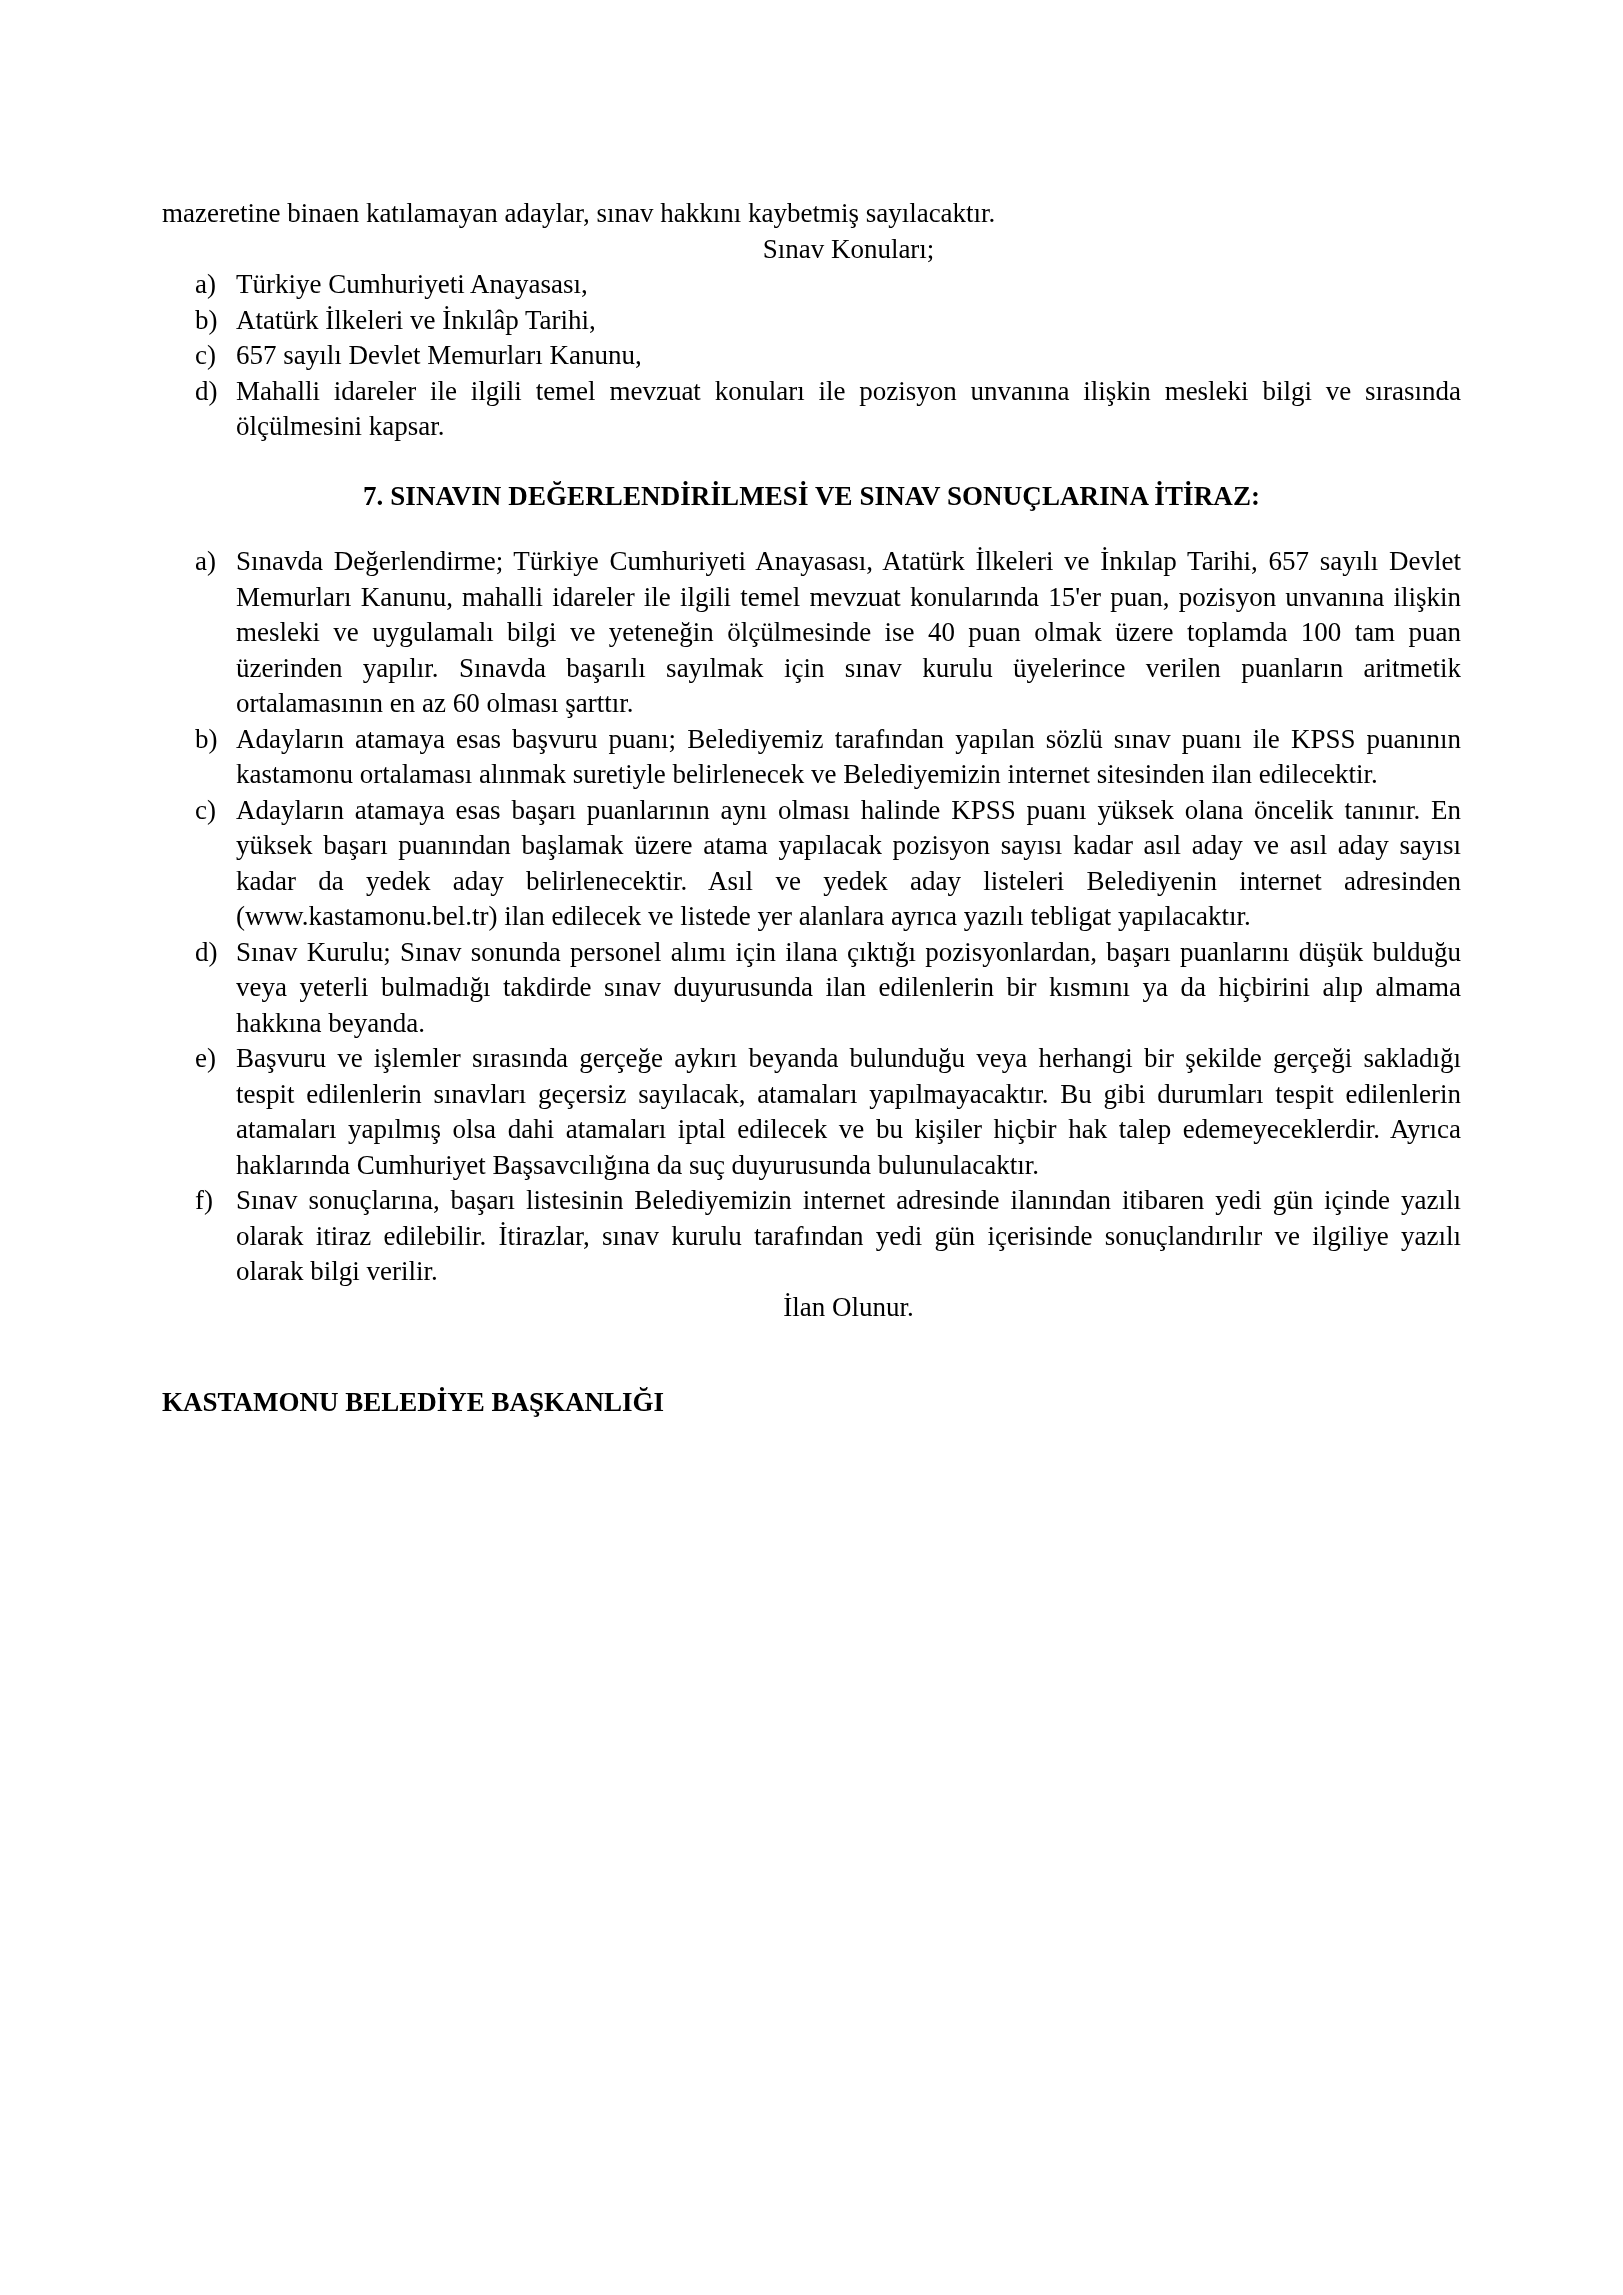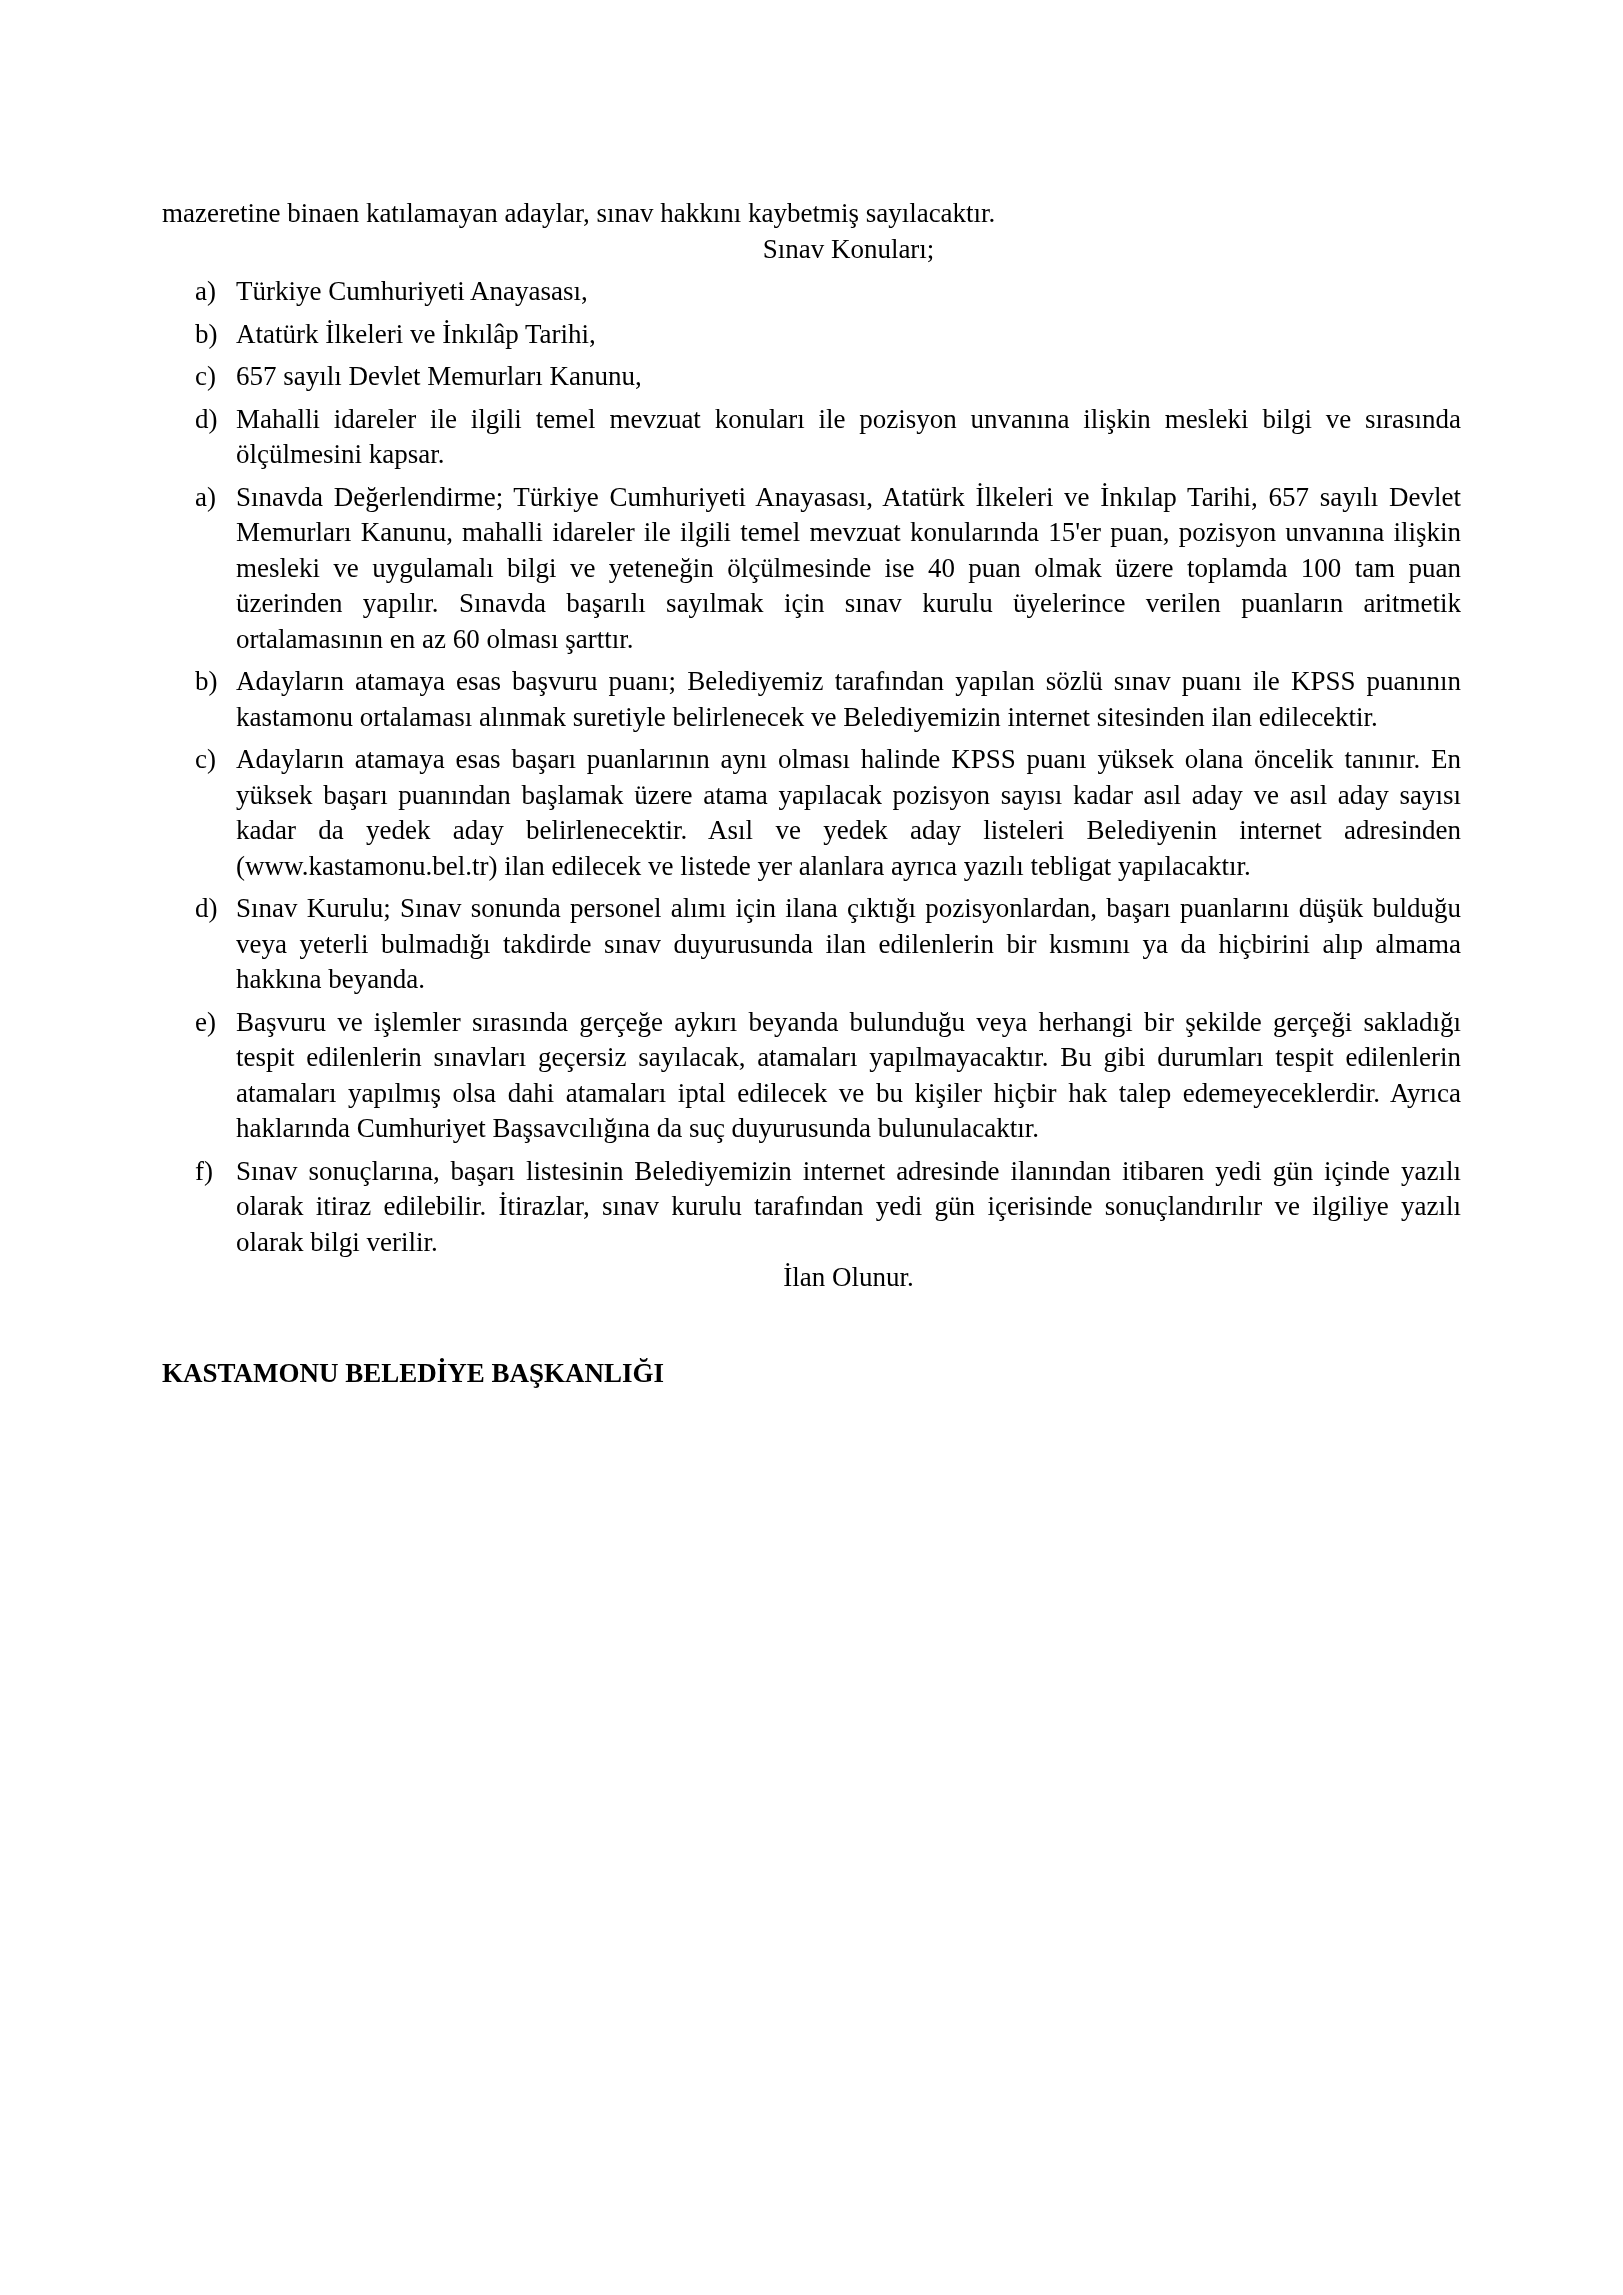--- a/index.html
+++ b/index.html
@@ -53,21 +53,20 @@
   ol.letter-list > li > .marker {
     position: absolute;
     left: 33px;
     top: 0;
     width: 46px;
     text-align: left;
     white-space: nowrap;
   }
   ol.letter-list > li > .item-text {
     display: block;
-    margin-top: 7px;
   }
 
   
   ol.letter-list.tight > li {
     text-align: left;
   }
   ol.letter-list.tight > li.wrap {
     text-align: justify;
   }
 
@@ -120,20 +119,21 @@
       <li>
         <span class="marker">c)</span>
         <span class="item-text">657 sayılı Devlet Memurları Kanunu,</span>
       </li>
       <li class="wrap">
         <span class="marker">d)</span>
         <span class="item-text">Mahalli idareler ile ilgili temel mevzuat konuları ile pozisyon unvanına ilişkin mesleki bilgi ve sırasında ölçülmesini kapsar.</span>
       </li>
     </ol>
 
+    <h2 class="section-heading">7. SINAVIN DEĞERLENDİRİLMESİ VE SINAV SONUÇLARINA İTİRAZ:</h2>
 
     <ol class="letter-list spaced">
       <li>
         <span class="marker">a)</span>
         <span class="item-text">Sınavda Değerlendirme; Türkiye Cumhuriyeti Anayasası, Atatürk İlkeleri ve İnkılap Tarihi, 657 sayılı Devlet Memurları Kanunu, mahalli idareler ile ilgili temel mevzuat konularında 15'er puan, pozisyon unvanına ilişkin mesleki ve uygulamalı bilgi ve yeteneğin ölçülmesinde ise 40 puan olmak üzere toplamda 100 tam puan üzerinden yapılır. Sınavda başarılı sayılmak için sınav kurulu üyelerince verilen puanların aritmetik ortalamasının en az 60 olması şarttır.</span>
       </li>
       <li>
         <span class="marker">b)</span>
         <span class="item-text">Adayların atamaya esas başvuru puanı; Belediyemiz tarafından yapılan sözlü sınav puanı ile KPSS puanının kastamonu ortalaması alınmak suretiyle belirlenecek ve Belediyemizin internet sitesinden ilan edilecektir.</span>
       </li>

